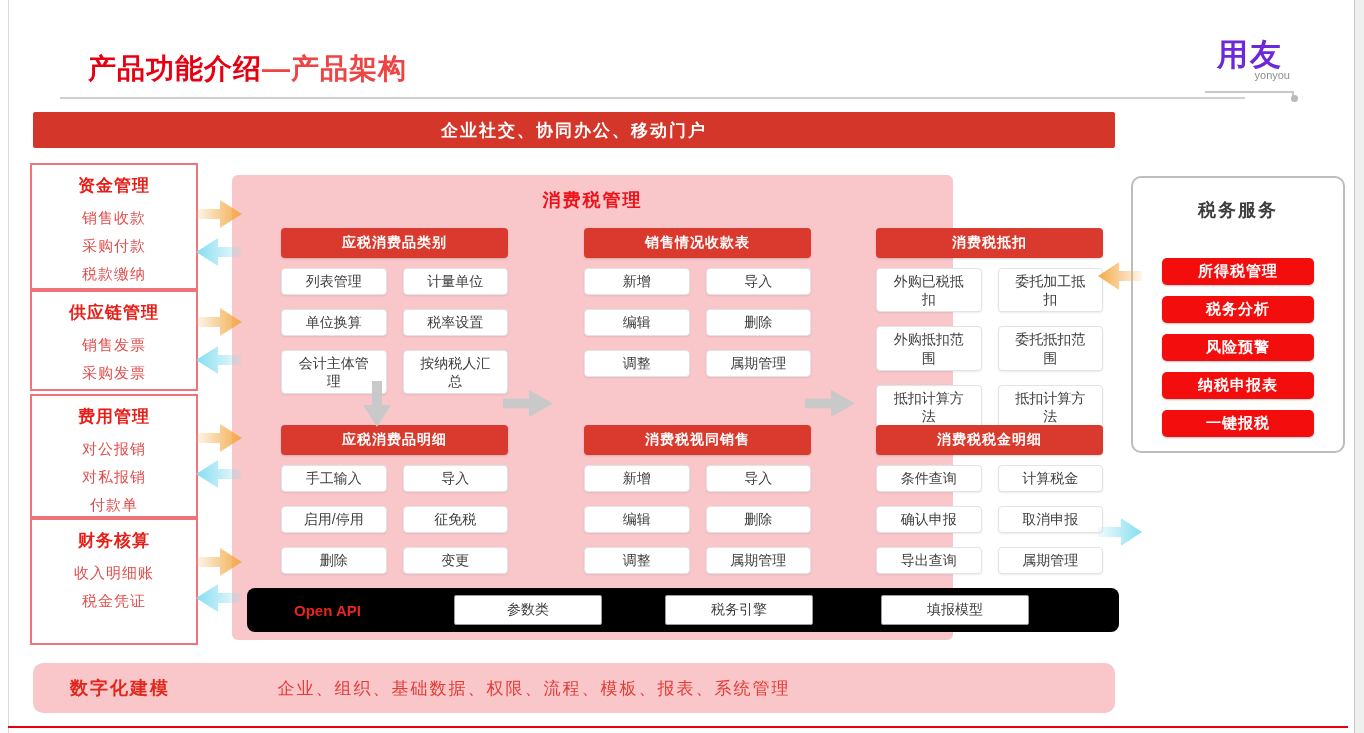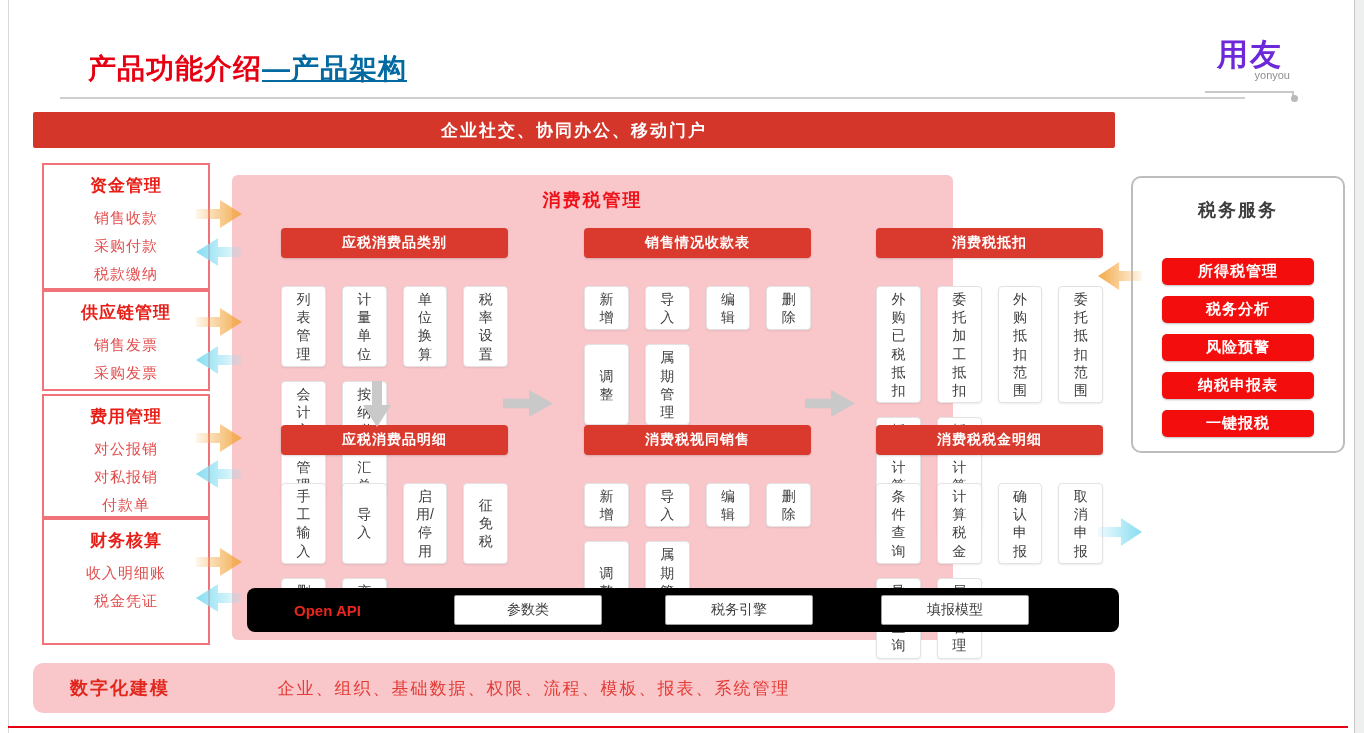--- a/index.html
+++ b/index.html
@@ -7,52 +7,52 @@
   body { font-family:"Liberation Sans","DejaVu Sans",sans-serif; }
   #slide { position:relative; width:1364px; height:733px; background:#ffffff; overflow:hidden; }
 
   .edge-left { position:absolute; left:8px; top:0; width:1px; height:733px; background:#d9d9d9; }
   .edge-right { position:absolute; left:1354px; top:0; width:10px; height:733px; background:#eef0f0; border-left:1px solid #c9c9c9; }
   .bottom-red-line { position:absolute; left:8px; top:726px; width:1340px; height:2px; background:#e60012; }
 
   
   .page-title { position:absolute; left:88px; top:50px; font-size:28px; font-weight:bold; letter-spacing:1px; white-space:nowrap; }
   .page-title .red { color:#e60012; }
-  .page-title .dark { color:#0369a1;text-decoration:underline; }
+  .page-title .dark { color:#ef4444; }
   .title-rule { position:absolute; left:60px; top:97px; width:1185px; height:2px; background:#cfcfcf; }
   .logo-rule { position:absolute; left:1205px; top:91px; width:88px; height:2px; background:#c9c9c9; }
   .logo-rule-drop { position:absolute; left:1292px; top:91px; width:2px; height:7px; background:#c9c9c9; }
   .logo-dot { position:absolute; left:1291px; top:95px; width:7px; height:7px; border-radius:50%; background:#b9b9b9; }
   .logo { position:absolute; left:1206px; top:38px; width:88px; text-align:center; }
   .logo .main { font-size:31px; font-weight:bold; color:#6d28d9; letter-spacing:2px; line-height:34px; }
   .logo .sub { font-size:11px; color:#8f8f8f; text-align:right; padding-right:4px; margin-top:-3px; }
 
   
   .top-banner { position:absolute; left:33px; top:112px; width:1082px; height:36px; background:#d5362a; border-radius:2px;
     display:flex; align-items:center; justify-content:center; color:#ffffff; font-size:17px; font-weight:bold; letter-spacing:2px; }
 
   
-  .lbox { position:absolute; left:42px; width:168px; background:#ffffff; border:2px solid #f0737a; text-align:center; padding-top:9px; }
+  .lbox { position:absolute; left:30px; width:168px; background:#ffffff; border:2px solid #f0737a; text-align:center; padding-top:9px; }
   .lbox h3 { font-size:17px; font-weight:bold; color:#e71e17; margin-bottom:7px; letter-spacing:1px; }
   .lbox .litem { font-size:15px; color:#e34c4c; line-height:28px; letter-spacing:1px; }
   .lbox1 { top:163px; height:127px; }
   .lbox2 { top:290px; height:101px; }
   .lbox3 { top:394px; height:124px; }
   .lbox4 { top:518px; height:127px; }
 
   
   .main-panel { position:absolute; left:232px; top:175px; width:721px; height:465px; background:#f9c6ca; border-radius:6px; }
   .main-title { position:absolute; left:0; top:13px; width:100%; text-align:center; font-size:18px; font-weight:bold; color:#ef1118; letter-spacing:2px; }
 
   .module { position:absolute; width:227px; }
   .m0 { left:49px; top:53px; } .m1 { left:352px; top:53px; } .m2 { left:644px; top:53px; }
   .m3 { left:49px; top:250px; } .m4 { left:352px; top:250px; } .m5 { left:644px; top:250px; }
   .module-header { height:30px; background:#da392d; border-radius:4px; color:#ffffff; font-size:14px; font-weight:bold;
     display:flex; align-items:center; justify-content:center; letter-spacing:1px; box-shadow:0 1px 2px rgba(0,0,0,0.15); }
-  .module-grid { display:grid; grid-template-columns:1fr 1fr 1fr 1fr; column-gap:16px; row-gap:14px; margin-top:28px; }
+  .module-grid { display:grid; grid-template-columns:1fr 1fr; column-gap:16px; row-gap:14px; margin-top:10px; }
   .mod-btn { background:#ffffff; border:1px solid #e3e3e3; border-radius:4px; min-height:27px; padding:3px 12px;
     display:flex; align-items:center; justify-content:center; text-align:center; font-size:14px; color:#3d3d3d;
     line-height:1.3; box-shadow:0 1px 2px rgba(0,0,0,0.08); cursor:default; }
 
   
   .api-bar { position:absolute; left:15px; top:413px; width:872px; height:44px; background:#000000; border-radius:8px; }
   .api-label { position:absolute; left:47px; top:0; height:44px; display:flex; align-items:center; font-size:15px; font-weight:bold; color:#e8251f; }
   .api-btn { position:absolute; top:7px; width:148px; height:30px; background:#ffffff; border:1px solid #9c9c9c; border-radius:2px;
     display:flex; align-items:center; justify-content:center; font-size:14px; color:#3d3d3d; }
   .api-btn:nth-of-type(2) { left:207px; }

